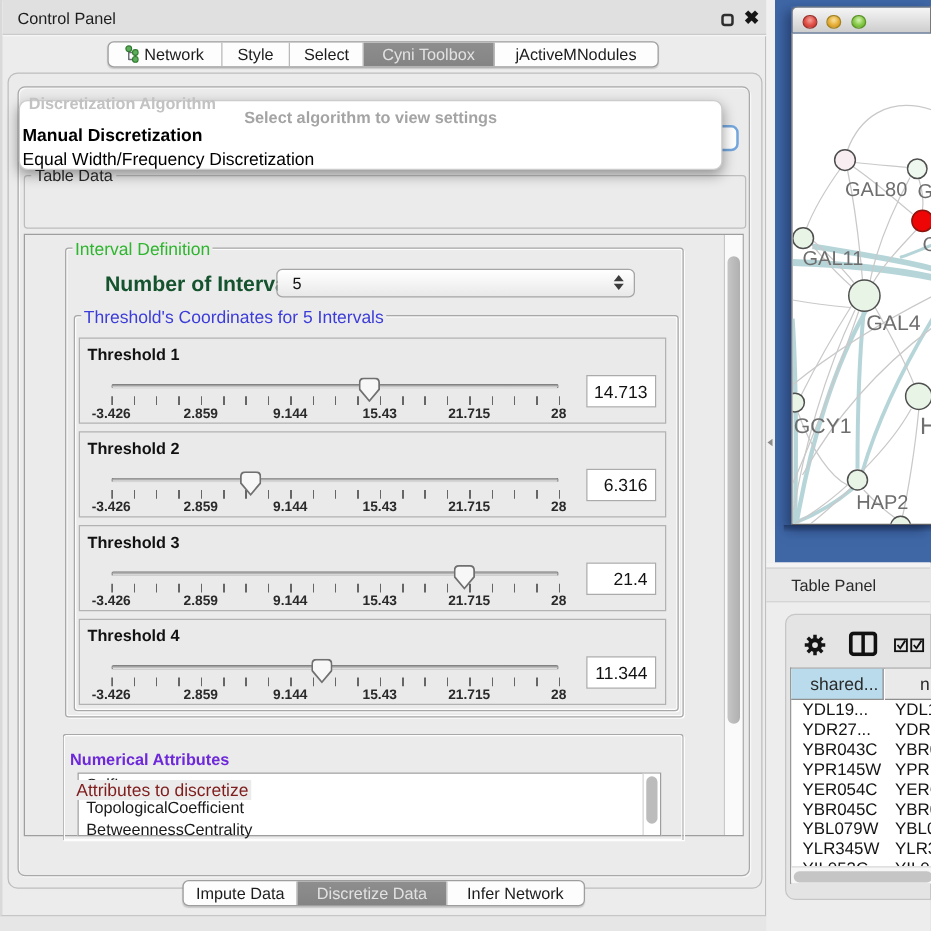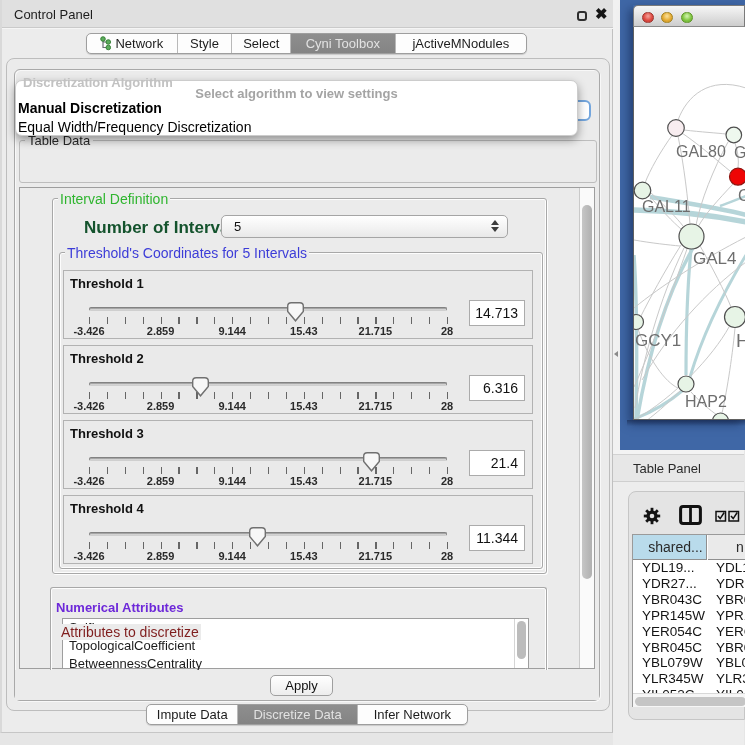--- a/index.html
+++ b/index.html
@@ -232,23 +232,20 @@
         <div class="abs" id="vthumb"></div>
       </div>
   </div>
   <div class="abs combo" id="combo2">5
     <div class="arrows" style="right:9px; top:4px;">
         <div class="up"></div>
         <div class="dn"></div>
       </div>
   </div>
 
-  <div class="abs" id="applybar">
-      <div class="abs" id="btn-apply">Apply</div>
-    </div>
 
   <div class="abs seg-strip" id="bottabs">
     <div class="seg" style="width:92px;">Impute Data</div>
     <div class="seg dark" style="width:120px;">Discretize Data</div>
     <div class="seg" style="width:110px;">Infer Network</div>
   </div>
 
   <div class="abs" id="popup">
     <div class="ghost">Select algorithm to view settings</div>
     <div class="it1">Manual Discretization</div>

